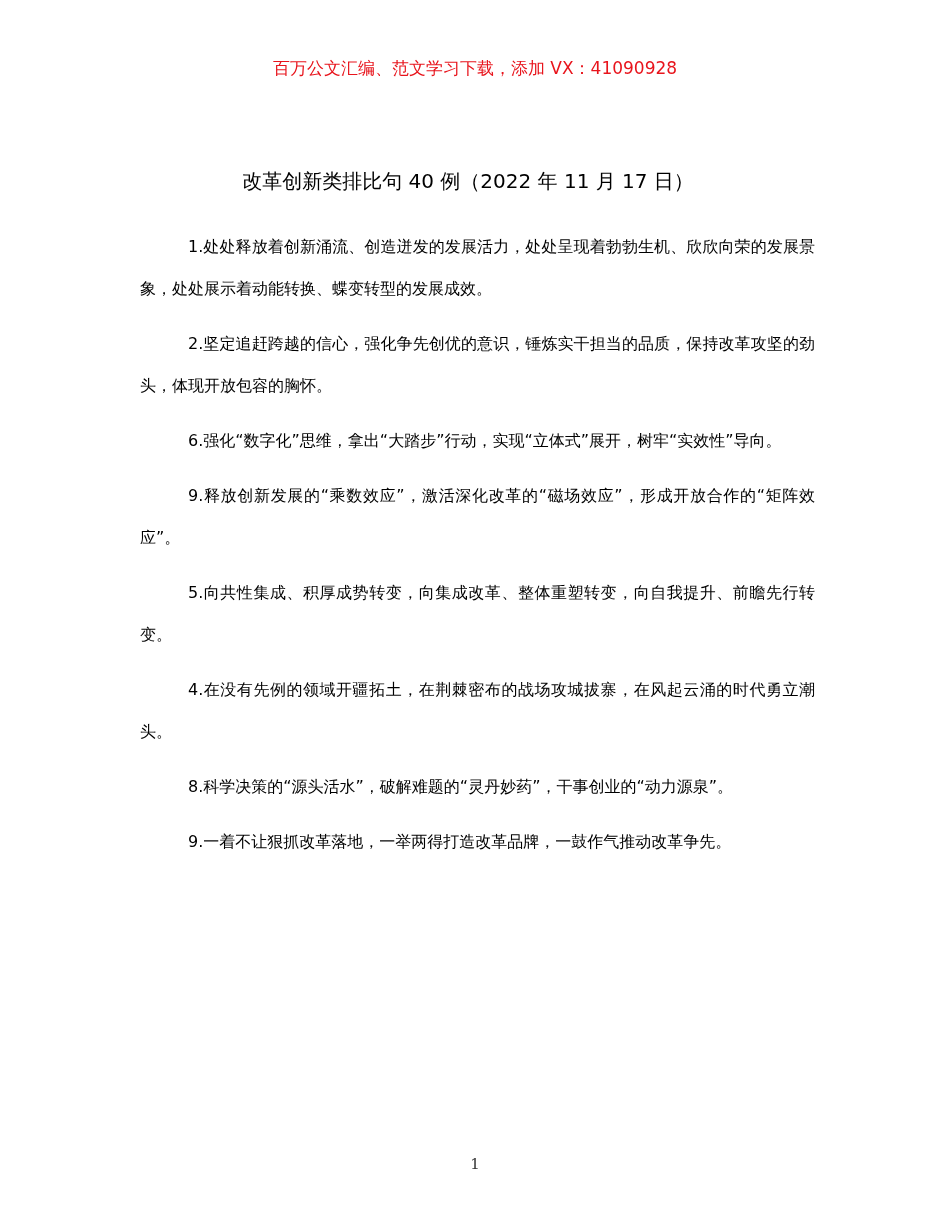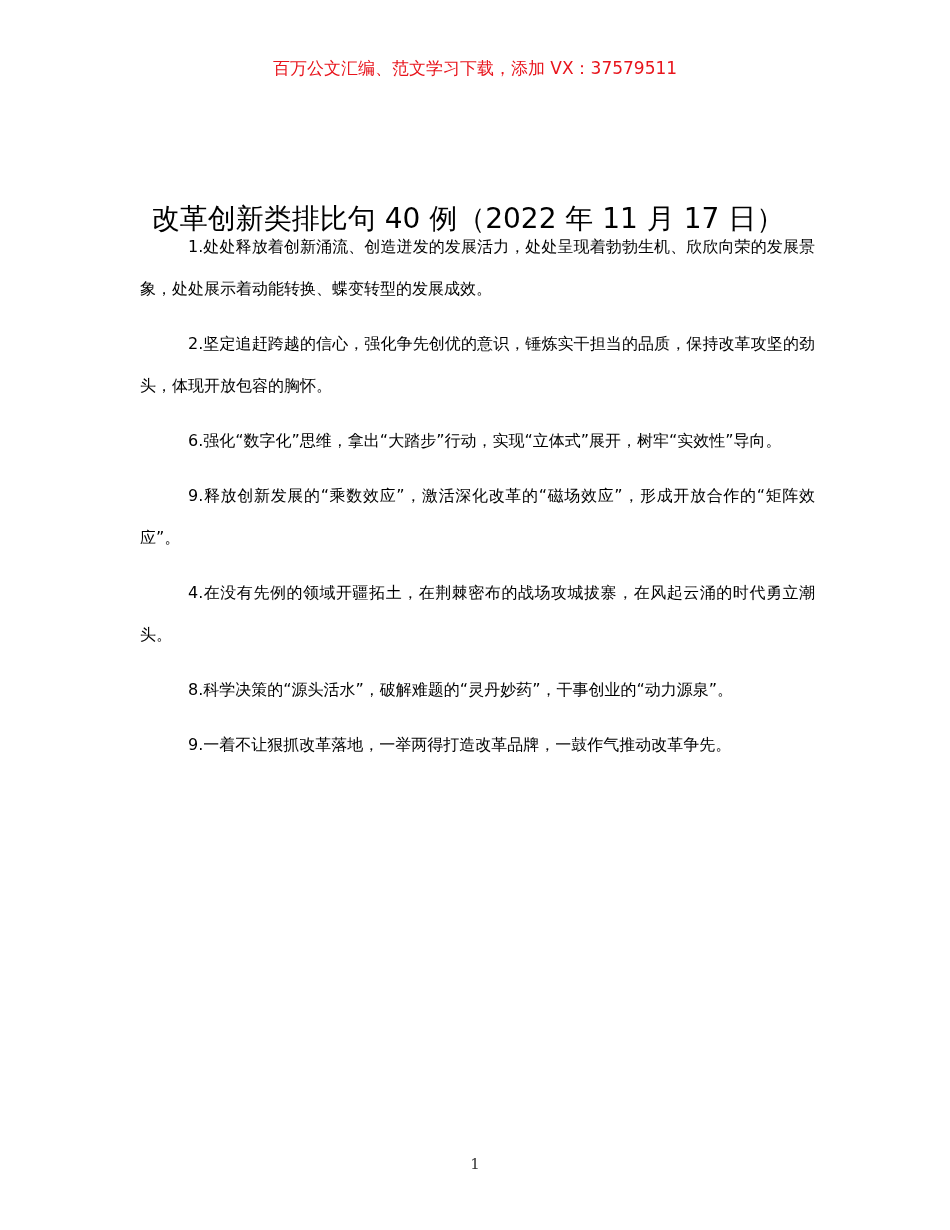--- a/index.html
+++ b/index.html
@@ -32,25 +32,24 @@
       color: #e8141c;
       letter-spacing: 0px;
       white-space: nowrap;
     }
     .title {
       position: absolute;
       top: 168px;
       left: 0;
       width: 936px;
       text-align: center;
-      font-size: 28px;
+      font-size: 20px;
       color: #000000;
       white-space: nowrap;
       letter-spacing: 0px;
-      margin-top: 32px;
     }
     .body {
       position: absolute;
       top: 226px;
       left: 140px;
       width: 675px;
     }
     .para {
       margin: 0 0 13px 0;
       font-size: 16px;
@@ -67,28 +66,29 @@
       text-align: center;
       font-family: "DejaVu Serif", "Liberation Serif", serif;
       font-size: 15px;
       color: #333333;
     }
   </style>
 </head>
 <body>
 
 <div class="page">
-  <div class="watermark">百万公文汇编、范文学习下载，添加 VX：37579511</div>
+  <div class="watermark">百万公文汇编、范文学习下载，添加 VX：41090928</div>
 
   <div class="title">改革创新类排比句 40 例（2022 年 11 月 17 日）</div>
 
   <div class="body">
     <p class="para">1.处处释放着创新涌流、创造迸发的发展活力，处处呈现着勃勃生机、欣欣向荣的发展景象，处处展示着动能转换、蝶变转型的发展成效。</p>
     <p class="para">2.坚定追赶跨越的信心，强化争先创优的意识，锤炼实干担当的品质，保持改革攻坚的劲头，体现开放包容的胸怀。</p>
     <p class="para">6.强化“数字化”思维，拿出“大踏步”行动，实现“立体式”展开，树牢“实效性”导向。</p>
     <p class="para">9.释放创新发展的“乘数效应”，激活深化改革的“磁场效应”，形成开放合作的“矩阵效应”。</p>
+    <p class="para">5.向共性集成、积厚成势转变，向集成改革、整体重塑转变，向自我提升、前瞻先行转变。</p>
     <p class="para">4.在没有先例的领域开疆拓土，在荆棘密布的战场攻城拔寨，在风起云涌的时代勇立潮头。</p>
     <p class="para">8.科学决策的“源头活水”，破解难题的“灵丹妙药”，干事创业的“动力源泉”。</p>
     <p class="para">9.一着不让狠抓改革落地，一举两得打造改革品牌，一鼓作气推动改革争先。</p>
   </div>
 
   <div class="page-number">1</div>
 </div>
 
 </body></html>

